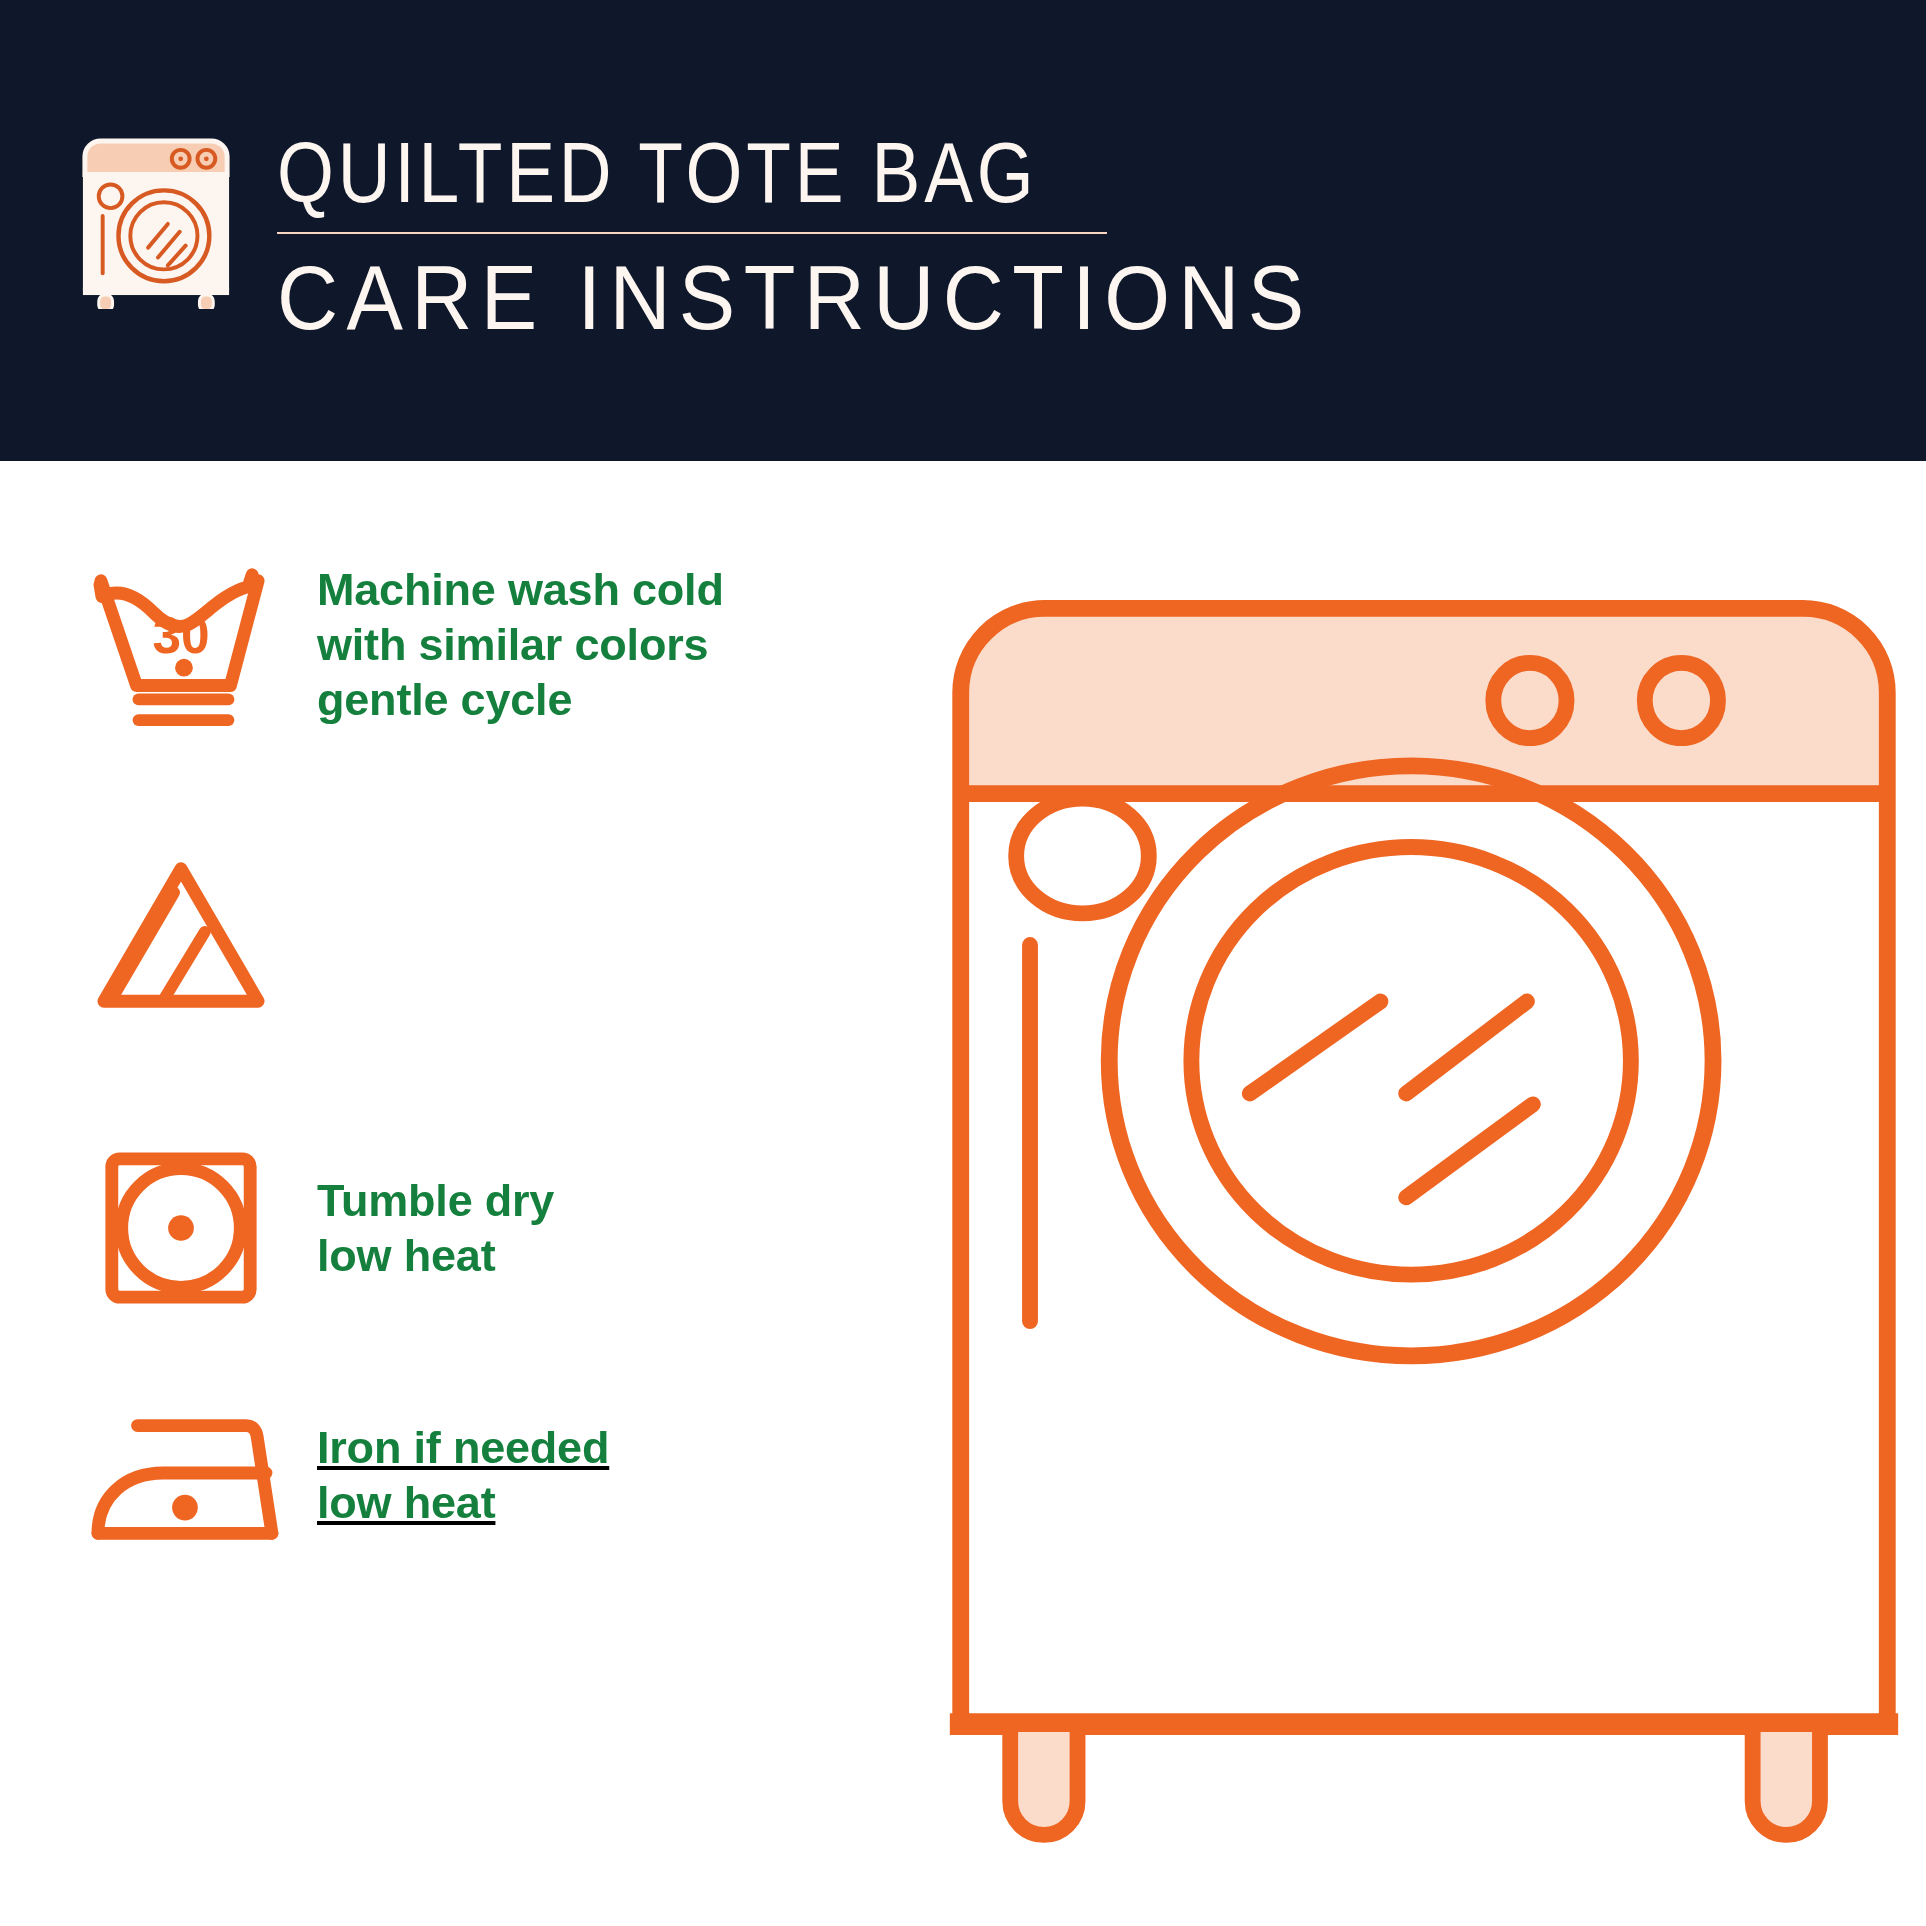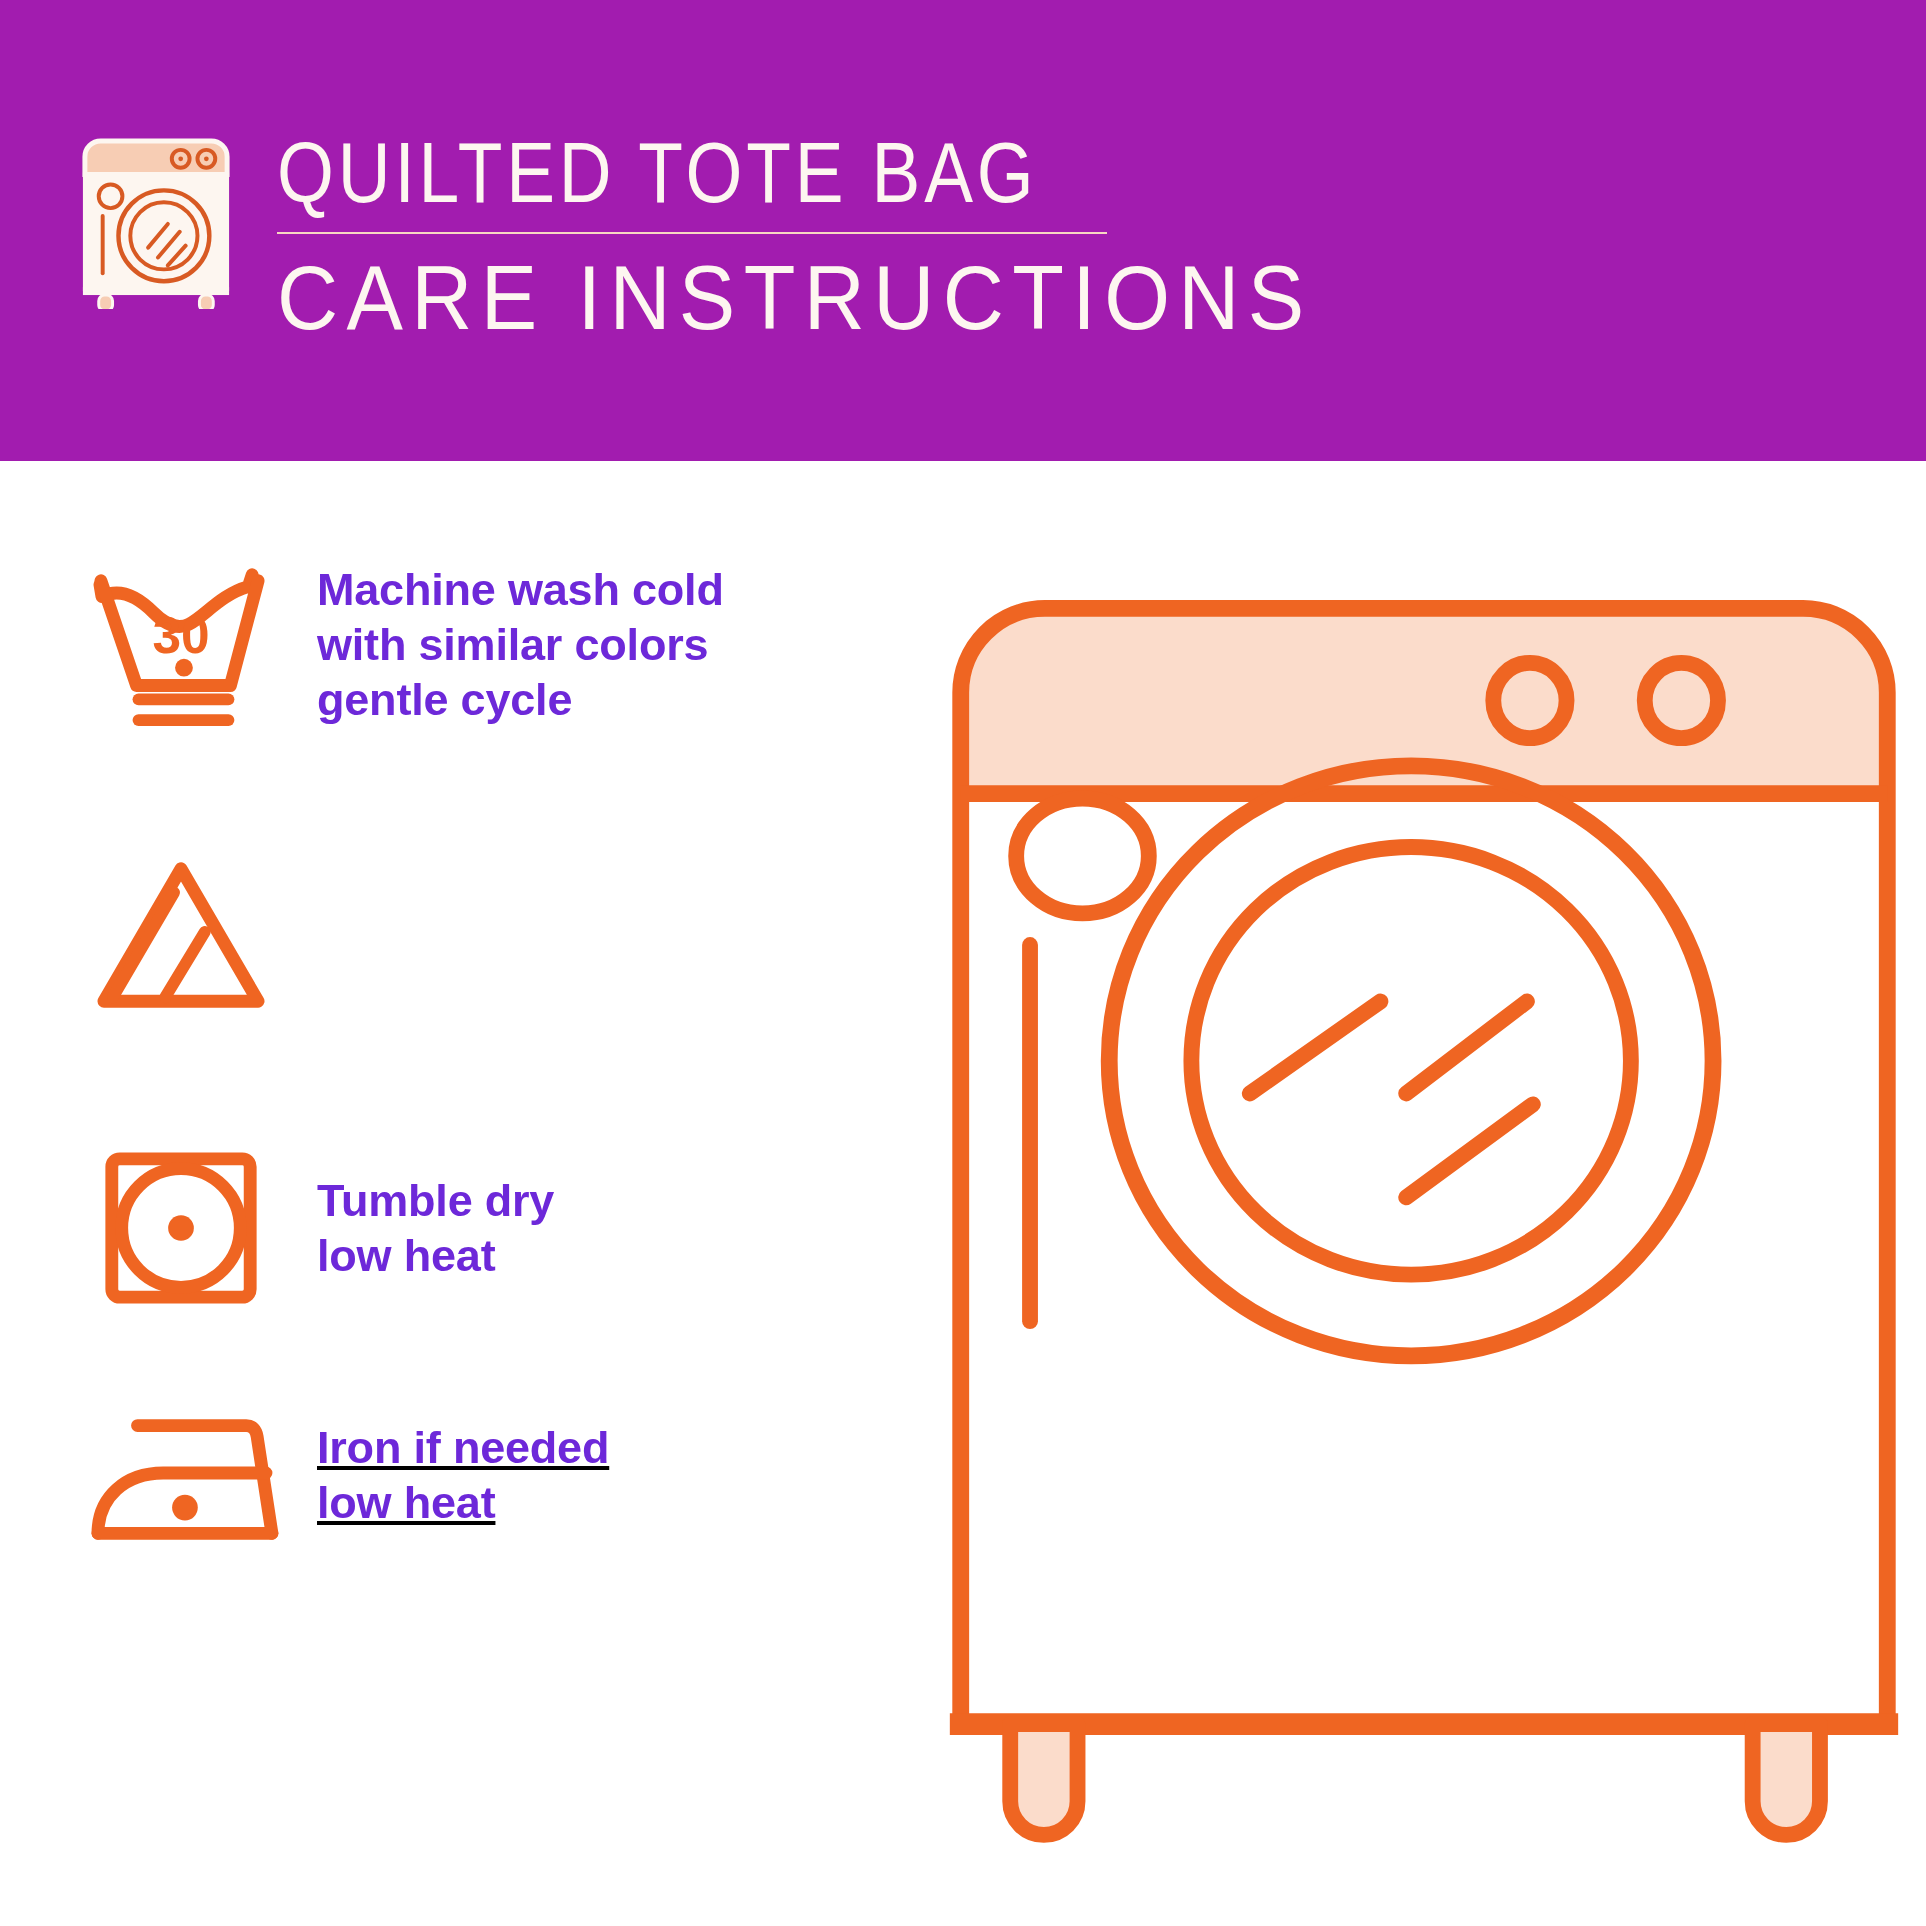--- a/index.html
+++ b/index.html
@@ -14,21 +14,21 @@
     overflow: hidden;
     position: relative;
   }
 
   
   #header {
     position: absolute;
     left: 0; top: 0;
     width: 1927px;
     height: 461px;
-    background: #a21caf;
+    background: #0f172a;
     overflow: hidden;
   }
   #header-inner {
     position: absolute;
     left: 77px;
     top: 127px;
     display: flex;
     flex-direction: row;
     align-items: flex-start;
   }
@@ -94,21 +94,21 @@
     flex: 0 0 auto;
     width: 208px;
     height: 188px;
     display: flex;
     align-items: center;
     justify-content: center;
   }
   .care-label {
     flex: 1 1 auto;
     margin-left: 32px;
-    color: #6d28d9;
+    color: #15803d;
     font-size: 45px;
     line-height: 55px;
     font-weight: bold;
     white-space: pre-line;
     letter-spacing: -0.2px;
   }
 
   #row-0 { top: 89px; }
   #row-1 { top: 381px; }
   #row-2 { top: 673px; }

